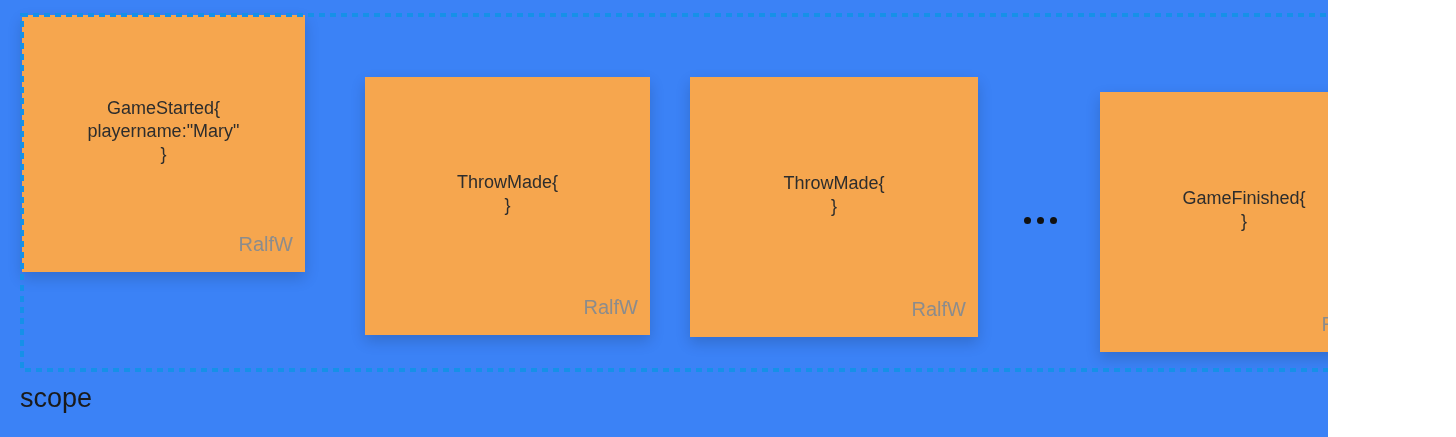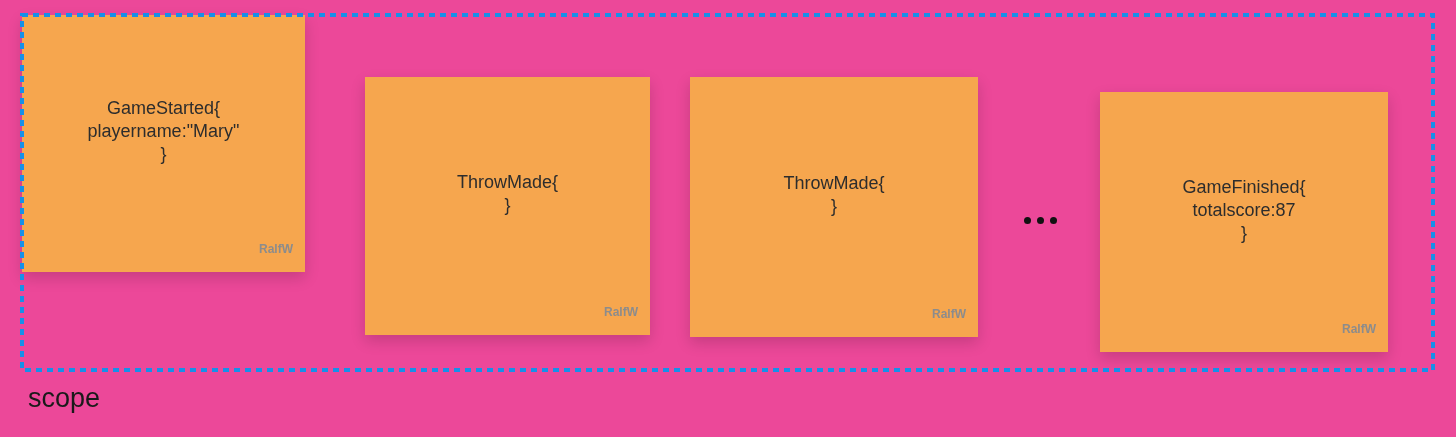--- a/index.html
+++ b/index.html
@@ -1,23 +1,23 @@
 <!DOCTYPE html>
 <html><head>
 <meta charset="utf-8">
 <style>
   * { margin: 0; padding: 0; box-sizing: border-box; }
   html, body { background: #ffffff; }
   body { font-family: "Liberation Sans", sans-serif; }
 
   .stage {
     position: relative;
-    width: 1456px;
+    width: 1328px;
     height: 437px;
-    background: #ec4899;
+    background: #3b82f6;
     overflow: hidden;
   }
 
   
   .scope-boundary {
     position: absolute;
     left: 20px; top: 13px;
     width: 1415px; height: 359px;
     pointer-events: none;
     z-index: 3;
@@ -45,23 +45,22 @@
     line-height: 23px;
     color: #2D2D2D;
     transform: translateY(-12px);
     white-space: nowrap;
   }
 
   .card-author {
     position: absolute;
     right: 12px;
     bottom: 16px;
-    font-size: 12px;
+    font-size: 20px;
     color: #8C8C8C;
-    font-weight: bold;
   }
 
   
   .ellipsis {
     position: absolute;
     left: 1024px;
     top: 217px;
     display: flex;
     gap: 6px;
     z-index: 1;
@@ -74,21 +73,20 @@
 
   
   .scope-label {
     position: absolute;
     left: 20px;
     top: 383px;
     font-size: 27px;
     line-height: 30px;
     color: #1A1A1A;
     z-index: 2;
-    margin-left: 8px;
   }
 </style>
 </head>
 <body>
 
 <div class="stage">
 
   <div class="card card-1">
     <div class="card-text">
       <div>GameStarted{</div>
@@ -116,21 +114,20 @@
 
   <div class="ellipsis">
     <div class="dot"></div>
     <div class="dot"></div>
     <div class="dot"></div>
   </div>
 
   <div class="card card-4">
     <div class="card-text">
       <div>GameFinished{</div>
-      <div>totalscore:87</div>
       <div>}</div>
     </div>
     <div class="card-author">RalfW</div>
   </div>
 
   <div class="scope-boundary">
     <svg viewBox="0 0 1415 359" preserveAspectRatio="none">
       <rect x="2" y="2" width="1411" height="355" fill="none" stroke="#1690E8" stroke-width="4" stroke-dasharray="6 5"></rect>
     </svg>
   </div>

